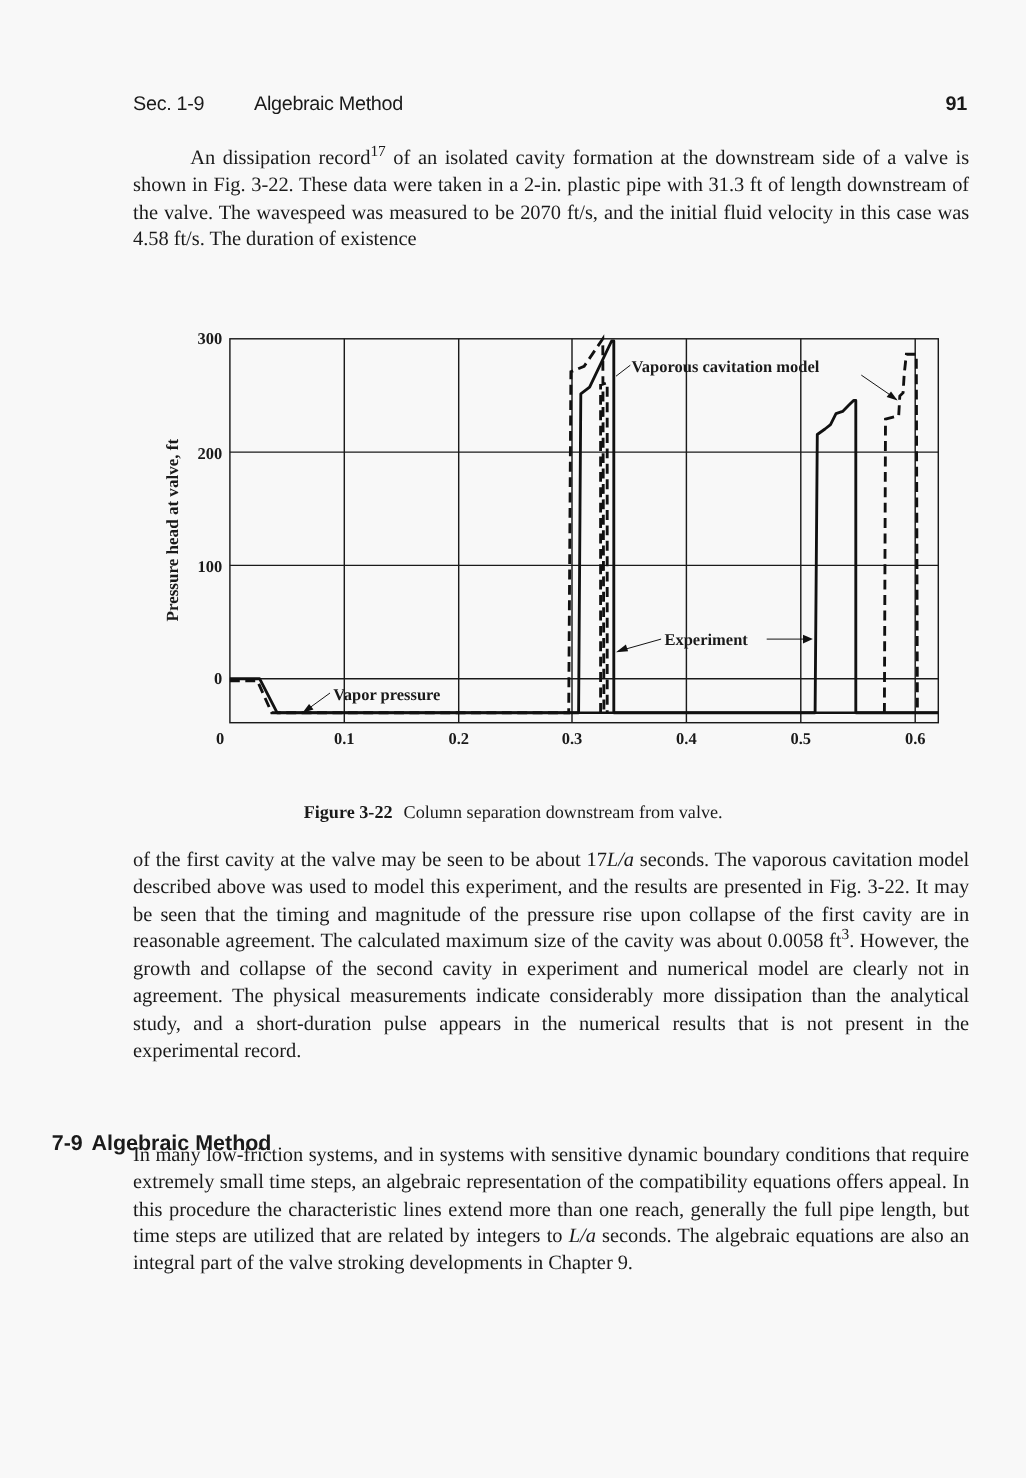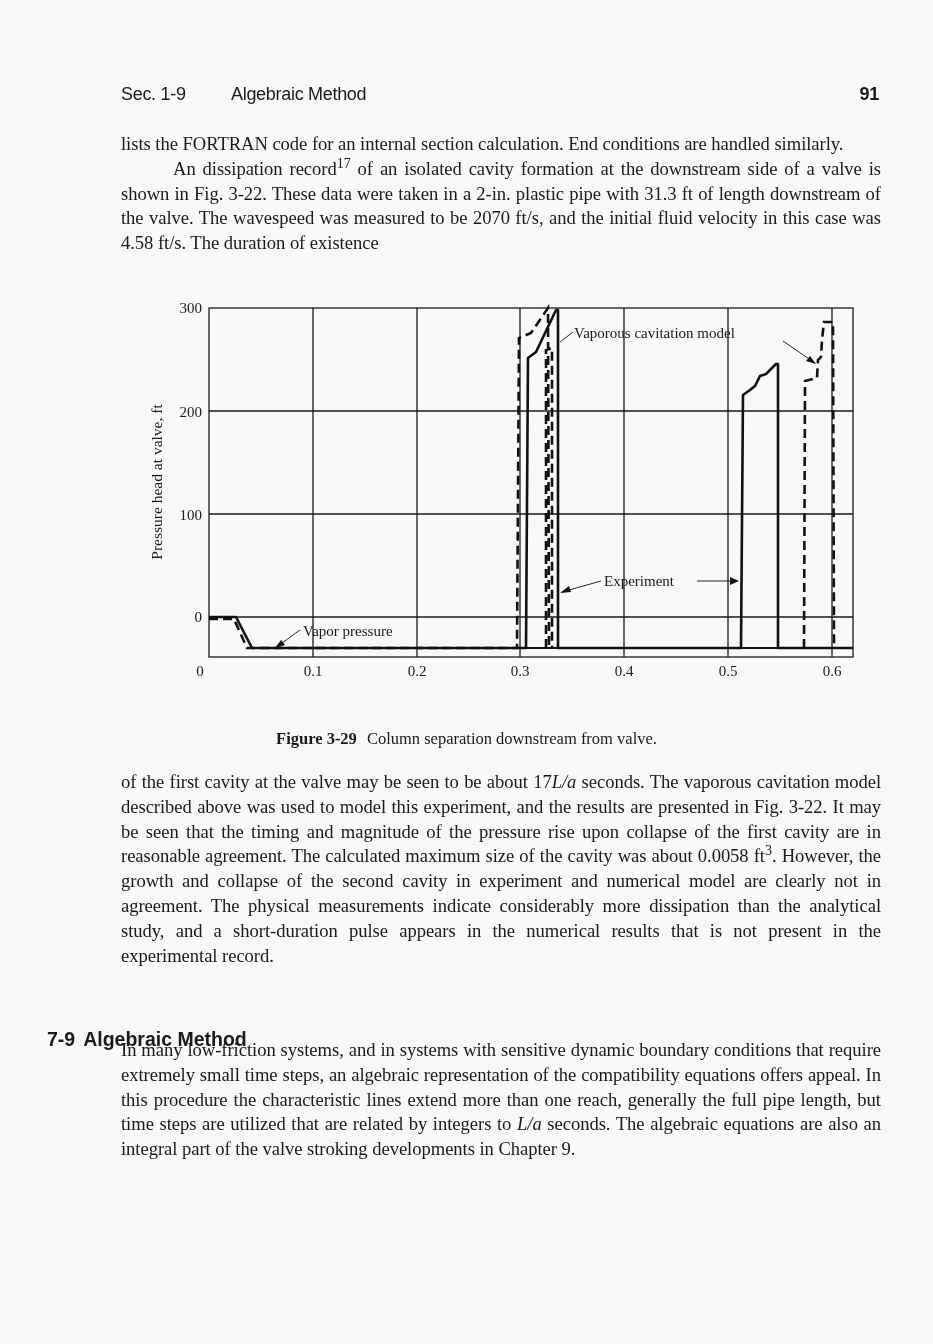--- a/index.html
+++ b/index.html
@@ -8,39 +8,38 @@
     color:#1a1a1a; font-family:"Liberation Serif", serif;
   }
   .abs { position:absolute; }
   .running-head { top:84px; left:121px; width:760px; height:26px; font-family:"Liberation Sans", sans-serif; font-size:18px; letter-spacing:-0.3px; }
   .running-head .sec { position:absolute; left:0; top:0; }
   .running-head .title { position:absolute; left:110px; top:0; }
   .running-head .pageno { position:absolute; right:2px; top:0; font-weight:bold; }
   .para { font-size:18.6px; line-height:24.8px; text-align:justify; left:121px; width:760px; letter-spacing:-0.05px; }
   .para p { margin:0; }
   .indent { text-indent:52px; }
-  .chart { left:140px; top:295px; width:730px; height:400px; }
+  .chart { left:140px; top:295px; width:730px; height:400px;font-weight:bold; }
   .caption { top:729px; left:0; width:933px; text-align:center; font-size:16.5px; }
   .caption b { margin-right:10px; }
   .section-head { top:1028px; left:47px; font-family:"Liberation Sans", sans-serif; font-weight:bold; font-size:19.5px; }
   .section-head span + span { margin-left:8px; }
   sup { font-size:14px; line-height:0; }
   svg text { font-family:"Liberation Serif", serif; fill:#1a1a1a; }
 </style>
 </head>
 <body>
 
 <div class="abs running-head">
   <span class="sec">Sec. 1-9</span>
   <span class="title">Algebraic Method</span>
   <span class="pageno">91</span>
 </div>
 
 <div class="abs para" style="top:132px;">
-  <p>lists the FORTRAN code for an internal section calculation. End conditions are handled similarly.</p>
   <p class="indent"><span>An dissipation record</span><sup>17</sup><span> of an isolated cavity formation at the downstream side of a valve is shown in Fig. 3-22. These data were taken in a 2-in. plastic pipe with 31.3 ft of length downstream of the valve. The wavespeed was measured to be 2070 ft/s, and the initial fluid velocity in this case was 4.58 ft/s. The duration of existence</span></p>
 </div>
 
 <div class="abs chart">
   <svg width="730" height="400" viewBox="140 295 730 400" xmlns="http://www.w3.org/2000/svg">
 
     <g stroke="#1a1a1a" stroke-width="1.3" fill="none">
       <rect x="209" y="308" width="644" height="349"></rect>
       <line x1="313" y1="308" x2="313" y2="657"></line>
       <line x1="417" y1="308" x2="417" y2="657"></line>
@@ -87,21 +86,21 @@
     <polygon points="560,593 569,586 571,592" fill="#111"></polygon>
     <line x1="697" y1="581" x2="737" y2="581" stroke="#111" stroke-width="0.9"></line>
     <polygon points="739,581 730,577 730,585" fill="#111"></polygon>
     <text x="303" y="636" font-size="15">Vapor pressure</text>
     <line x1="300" y1="630" x2="278" y2="646" stroke="#111" stroke-width="0.9"></line>
     <polygon points="275,648 281,640 285,645" fill="#111"></polygon>
   </svg>
 </div>
 
 <div class="abs caption">
-  <b>Figure 3-29</b><span>Column separation downstream from valve.</span>
+  <b>Figure 3-22</b><span>Column separation downstream from valve.</span>
 </div>
 
 <div class="abs para" style="top:770px;">
   <p><span>of the first cavity at the valve may be seen to be about 17</span><i>L/a</i><span> seconds. The vaporous cavitation model described above was used to model this experiment, and the results are presented in Fig. 3-22. It may be seen that the timing and magnitude of the pressure rise upon collapse of the first cavity are in reasonable agreement. The calculated maximum size of the cavity was about 0.0058 ft</span><sup>3</sup><span>. However, the growth and collapse of the second cavity in experiment and numerical model are clearly not in agreement. The physical measurements indicate considerably more dissipation than the analytical study, and a short-duration pulse appears in the numerical results that is not present in the experimental record.</span></p>
 </div>
 
 <div class="abs section-head">
   <span>7-9</span><span>Algebraic Method</span>
 </div>
 

